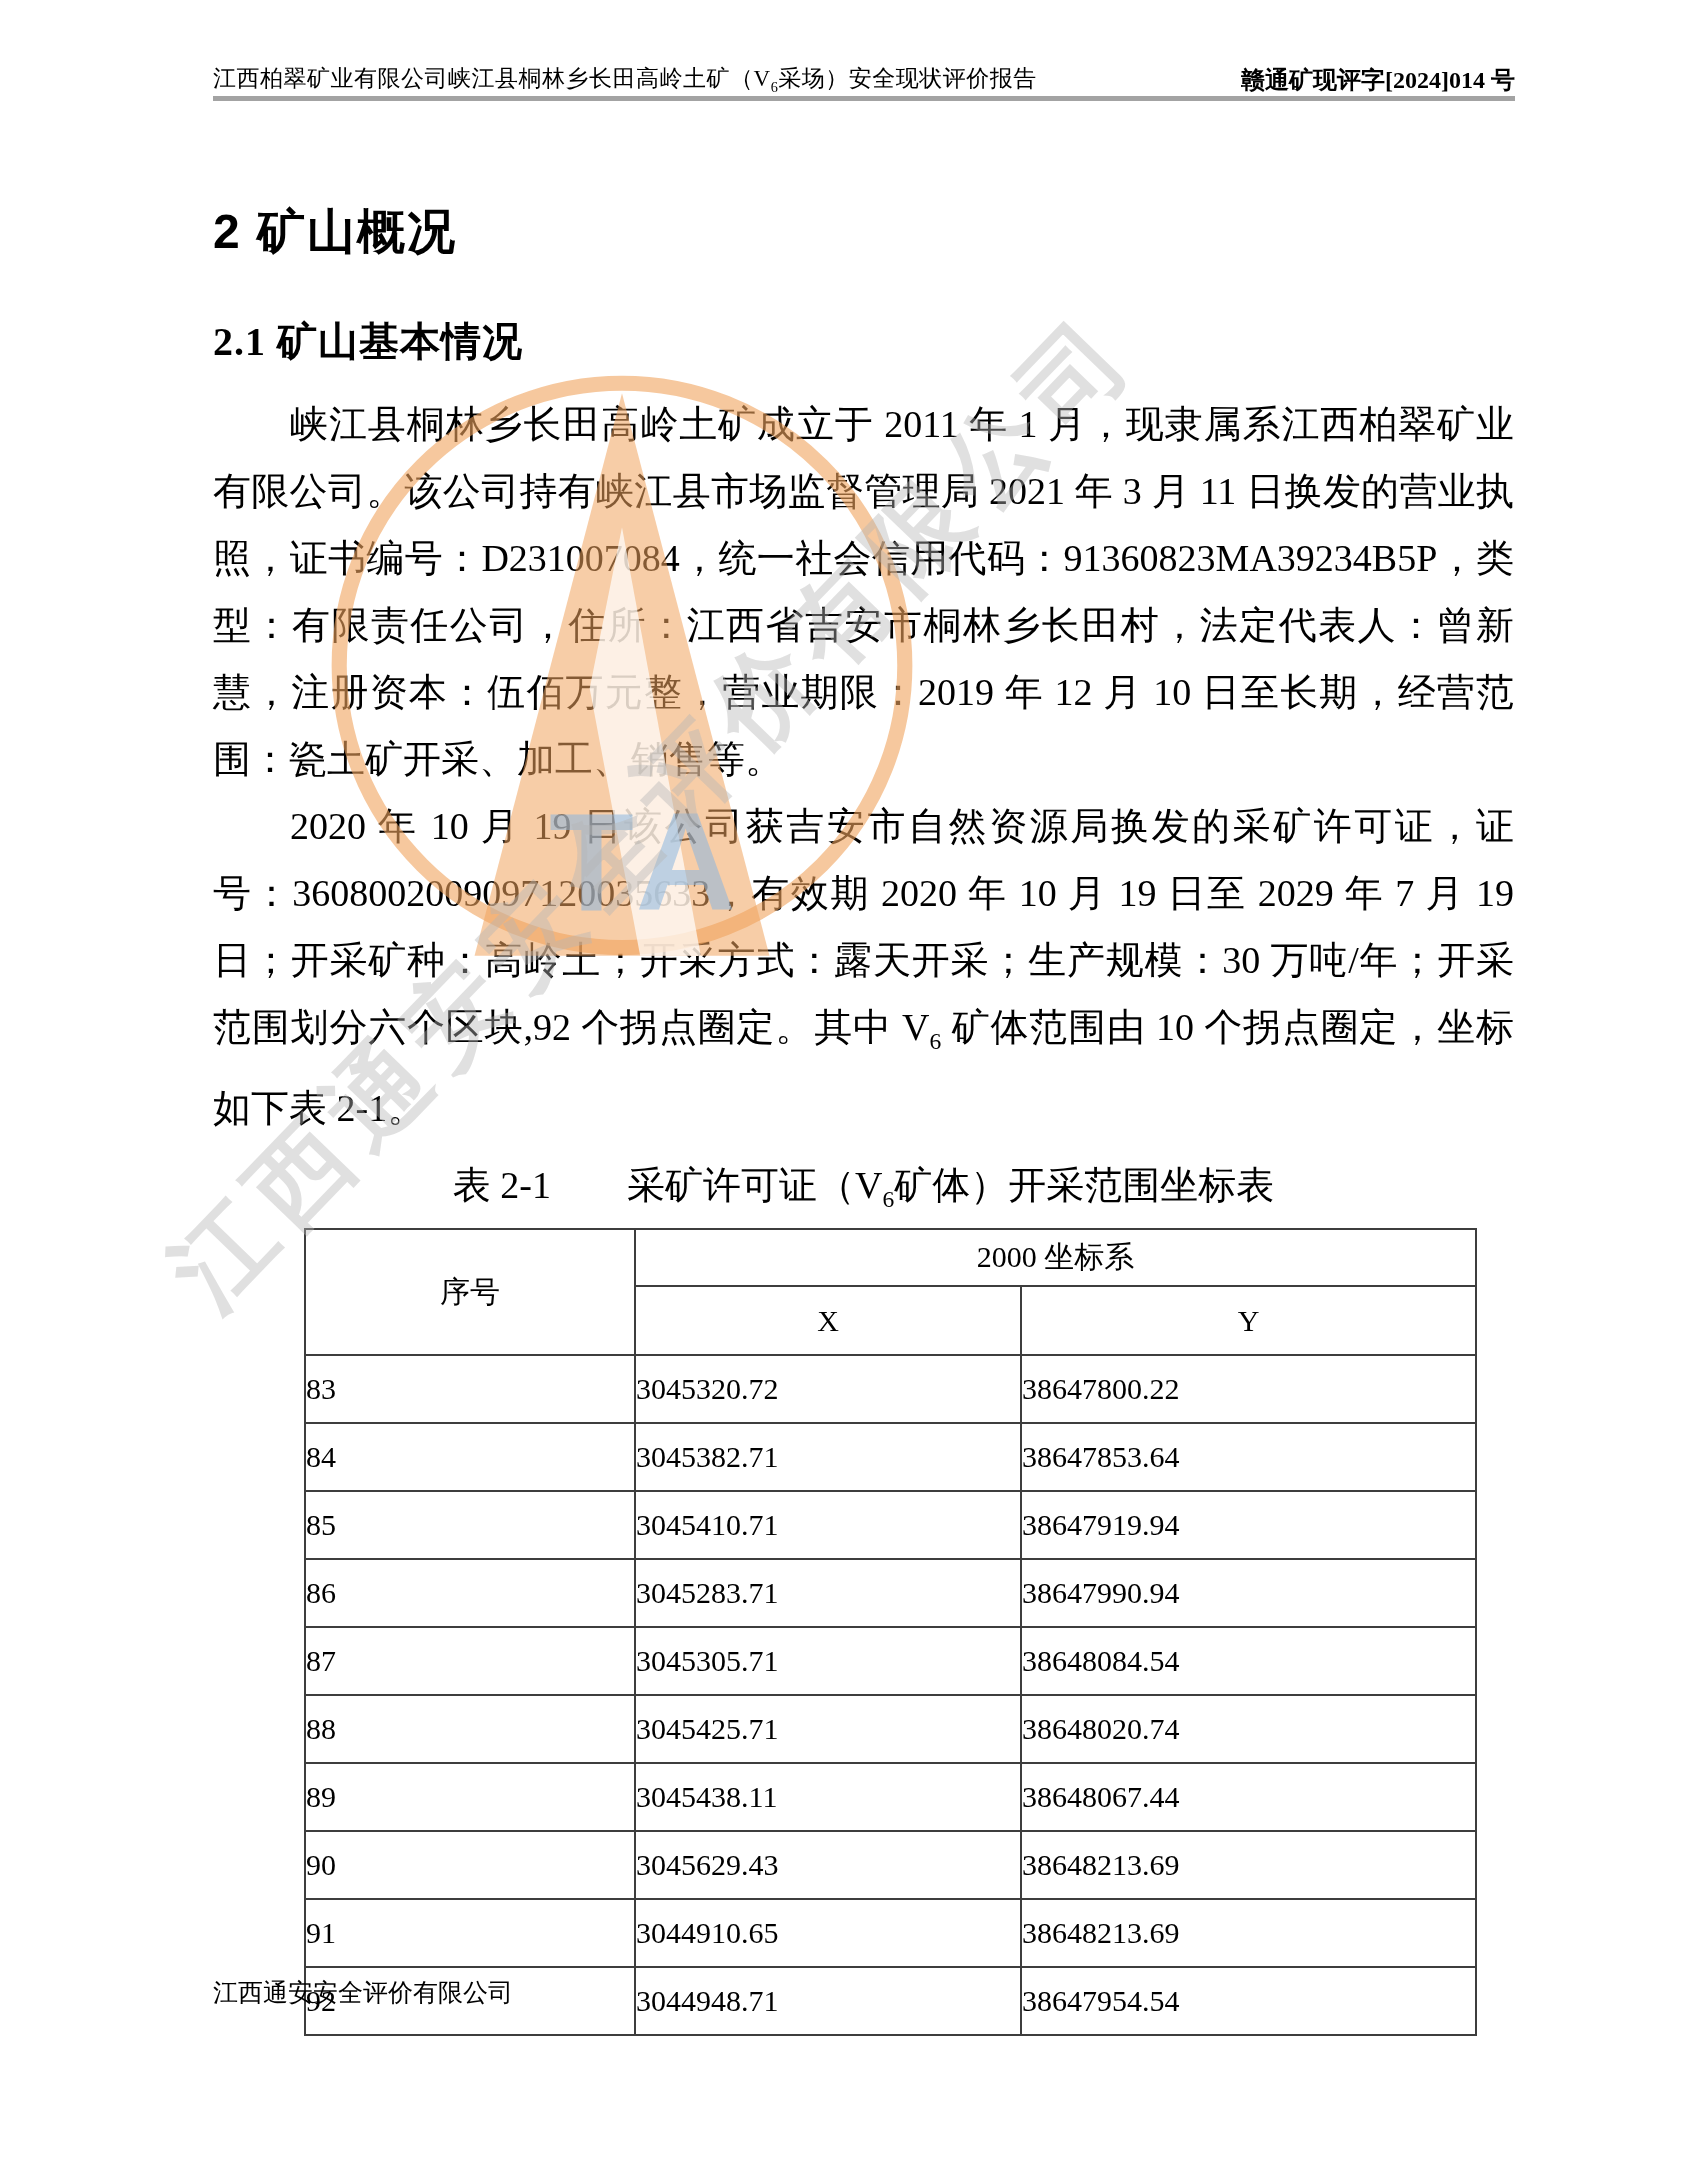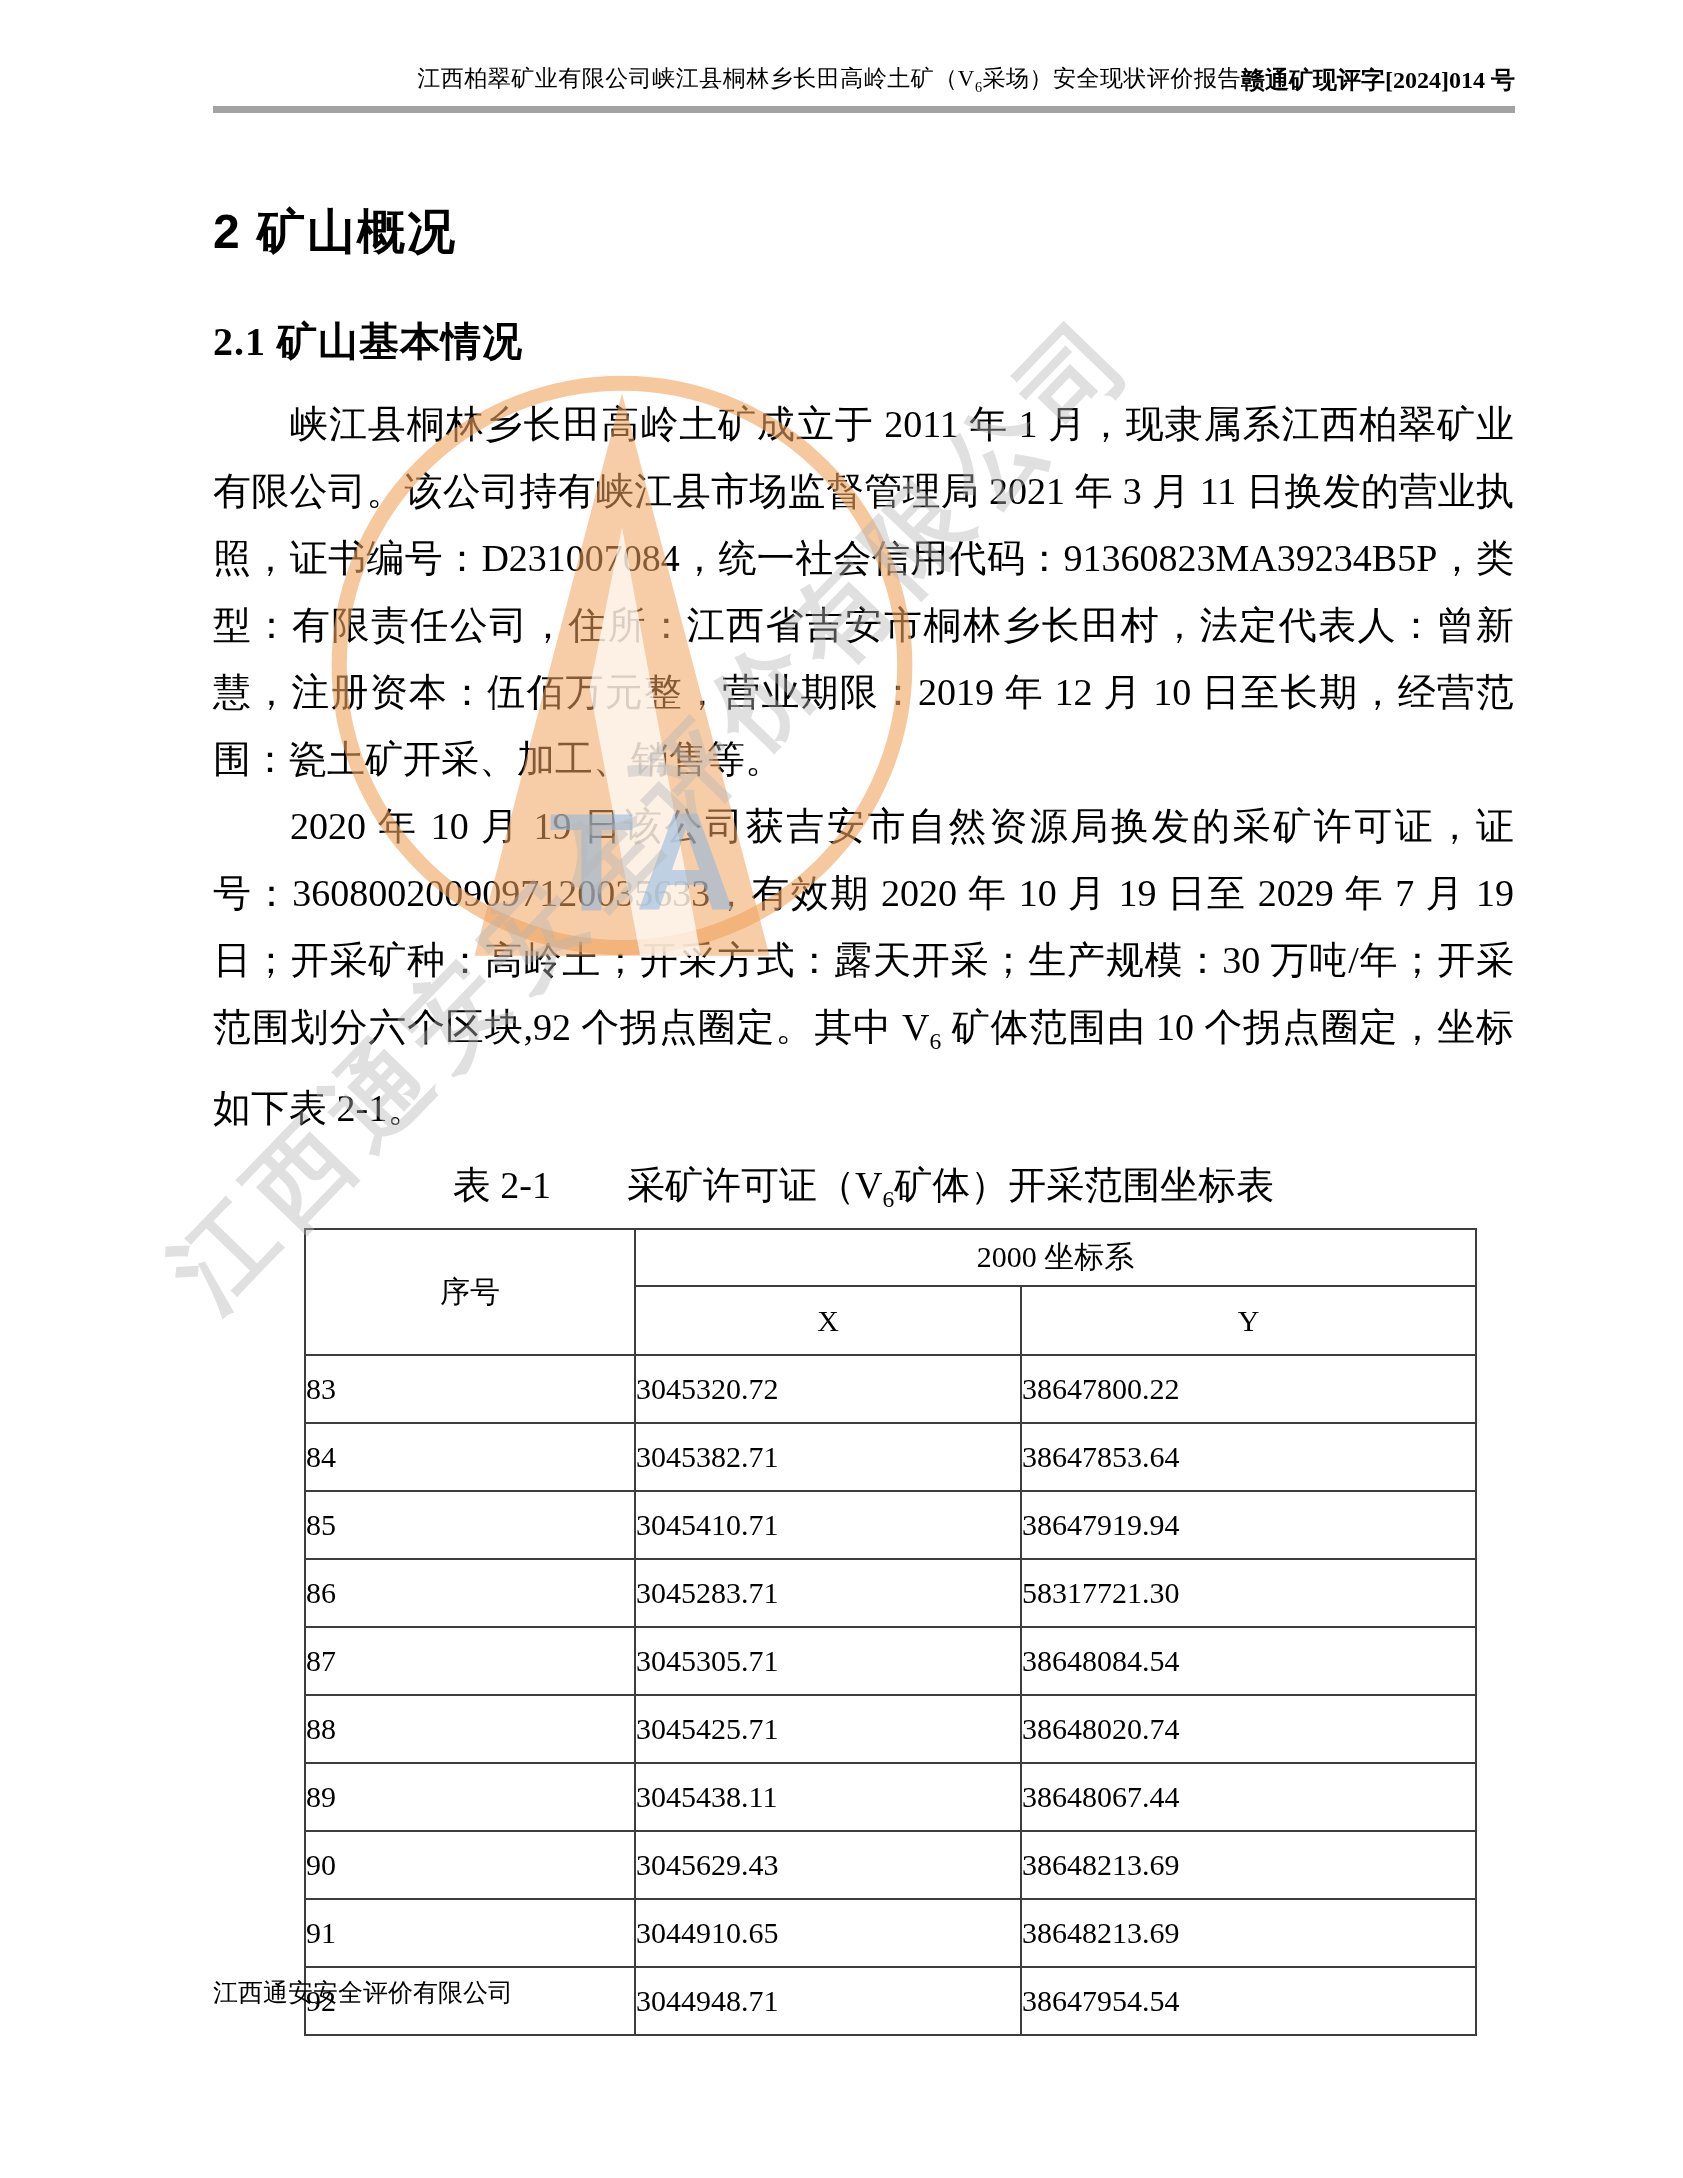--- a/index.html
+++ b/index.html
@@ -11,24 +11,23 @@
     background: #ffffff;
     overflow: hidden;
     color: #000;
     font-family: "Liberation Serif", "DejaVu Serif", serif;
   }
   
   .doc-header {
     position: absolute;
     left: 213px; right: 168px; top: 63px;
     display: flex;
-    justify-content: flex-end;
+    justify-content: space-between;
     align-items: flex-end;
-    border-bottom: 7px solid #a3a3a3;
-    padding-bottom: 10px;
+    border-bottom: 5px solid #a3a3a3;
     font-size: 23px;
   }
   .header-left { letter-spacing: 0.5px; }
   .header-right { font-weight: bold; font-size: 24px; white-space: nowrap; }
   sub { font-size: 0.62em; }
   
   main { position: absolute; left: 213px; right: 169px; top: 149px; z-index: 1; }
   h1 {
     margin-top: 51px;
     font-size: 48px;
@@ -149,21 +148,21 @@
           <td>38647853.64</td>
         </tr>
           <tr>
           <td>85</td>
           <td>3045410.71</td>
           <td>38647919.94</td>
         </tr>
           <tr>
           <td>86</td>
           <td>3045283.71</td>
-          <td>58317721.30</td>
+          <td>38647990.94</td>
         </tr>
           <tr>
           <td>87</td>
           <td>3045305.71</td>
           <td>38648084.54</td>
         </tr>
           <tr>
           <td>88</td>
           <td>3045425.71</td>
           <td>38648020.74</td>

